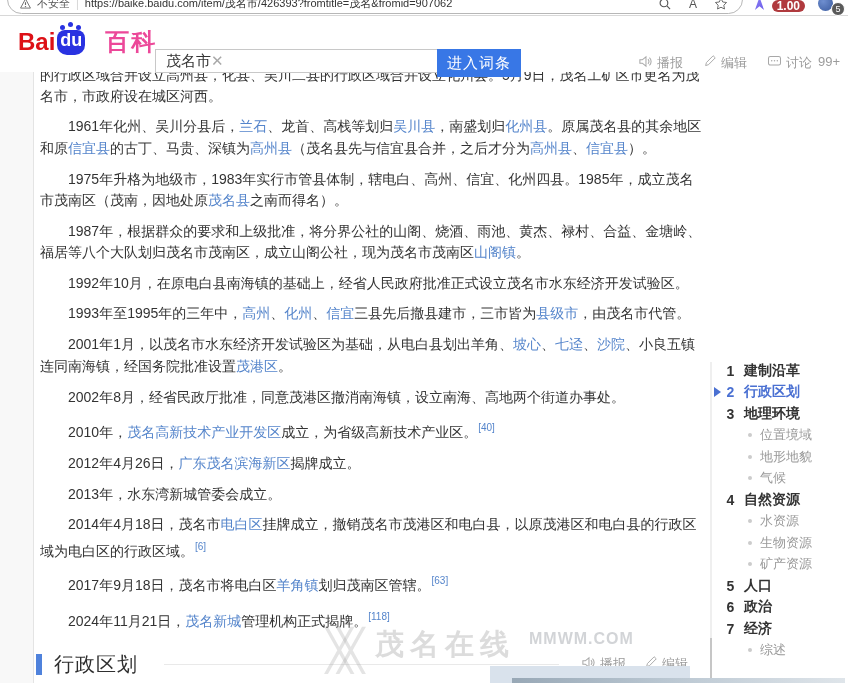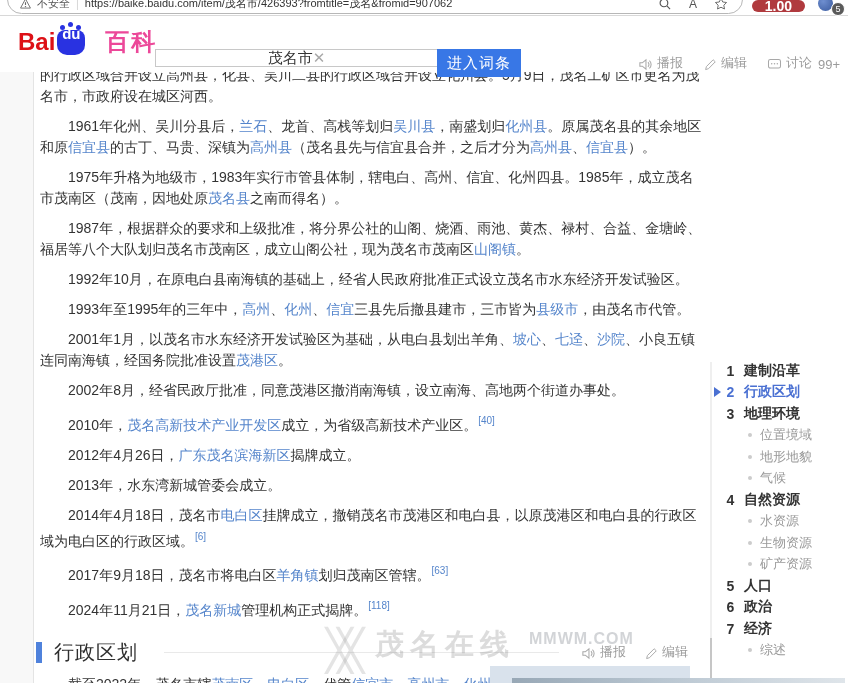--- a/index.html
+++ b/index.html
@@ -16,54 +16,54 @@
     padding:0 14px 1px 12px;font-size:11px;color:#555;}
   .ob-left{display:flex;align-items:center;gap:6px;flex:1;overflow:hidden;white-space:nowrap;padding-bottom:1px;}
   .ob-sep{color:#d5d5d5;}
   .ob-url{color:#333;}
   .ob-icons{display:flex;gap:17px;align-items:center;padding-bottom:1px;color:#555;}
   .ob-a{font-size:12px;color:#555;line-height:10px;}
   .ext-cursor{position:absolute;right:82px;top:-3px;width:13px;height:13px;
     background:linear-gradient(135deg,#8f83f7,#6a5ae8);
     clip-path:polygon(15% 100%,50% 0,85% 100%,50% 72%);}
   .ext-badge-red{position:absolute;right:43px;top:0;height:12px;line-height:12px;border-radius:7px;
-    padding:0 13px;background:#b03a3e;color:#fff;font-size:14px;font-weight:bold;}
+    padding:0 5px;background:#b03a3e;color:#fff;font-size:12px;font-weight:bold;}
   .ext-globe{position:absolute;right:15px;top:-4px;width:15px;height:15px;border-radius:50%;
     background:radial-gradient(circle at 35% 35%,#6f8fd0,#3a5a9e);}
   .ext-badge-five{position:absolute;right:3px;top:2px;width:12px;height:12px;border-radius:50%;
     background:#5a5a5a;border:1px solid #fff;color:#fff;font-size:9px;line-height:12px;text-align:center;}
   
   .site-header{position:absolute;top:15px;left:0;right:0;height:57px;background:#fff;z-index:10;}
   .logo{position:absolute;left:18px;top:14px;display:flex;align-items:flex-end;font-weight:bold;}
   .logo-bai{color:#dd1117;font-size:24px;line-height:26px;}
   .paw{width:28px;height:25px;background:#2932e1;border-radius:8px 8px 10px 10px;position:relative;
-    margin:0 2px;color:#fff;font-size:15px;display:flex;align-items:center;justify-content:center;
+    margin:0 2px;color:#fff;font-size:18px;display:flex;align-items:flex-start;justify-content:center;
     padding-bottom:18px;box-sizing:border-box;font-weight:bold;}
   .paw::before{content:"";position:absolute;top:-5px;left:3px;width:5px;height:5px;border-radius:50%;
     background:#2932e1;box-shadow:8px -3px 0 #2932e1,16px 0 0 #2932e1;}
   .logo-ke{color:#ec4899;font-size:24px;line-height:26px;margin-left:18px;letter-spacing:2px;}
   .search{position:absolute;left:155px;top:34px;display:flex;}
-  .search-input{width:282px;height:18px;box-sizing:border-box;border:1px solid #c8c8c8;border-right:none;
-    display:flex;align-items:center;justify-content:center;padding:0 10px;font-size:15px;color:#333;background:#fff;}
+  .search-input{width:282px;height:24px;box-sizing:border-box;border:1px solid #c8c8c8;border-right:none;
+    display:flex;align-items:center;justify-content:flex-start;padding:0 10px;font-size:15px;color:#333;background:#fff;}
   .clear-x{color:#a8a8a8;font-size:15px;cursor:pointer;}
   .enter-btn{width:84px;height:28px;background:#3877e6;color:#fff;font-size:15px;display:flex;
     align-items:center;justify-content:center;letter-spacing:1px;cursor:pointer;}
   .hdr-actions{position:absolute;right:8px;top:39px;display:flex;gap:20px;align-items:center;
     color:#9b9b9b;font-size:13px;}
-  .act{display:flex;align-items:flex-end;gap:4px;cursor:pointer;}
+  .act{display:flex;align-items:flex-start;gap:4px;cursor:pointer;}
   .act svg{color:#a8a8a8;}
   
   .rail{position:absolute;left:0;top:15px;bottom:0;width:33px;background:#f8f8f8;
     border-right:1px solid #e4e4e4;z-index:2;}
   
   .main{position:absolute;left:34px;top:72px;width:676px;z-index:1;}
   .main p{margin:0 0 9px;padding-left:6px;font-size:14px;line-height:21px;color:#333;
     text-indent:2em;width:664px;}
   .main p.noindent{text-indent:0;margin-top:-7px;}
-  .blue{color:#5585cb;text-decoration:none;cursor:pointer;}
+  .blue{color:#5585cb;text-decoration:none;cursor:pointer;font-family:Liberation Mono, monospace;}
   sup.ref{color:#5585cb;font-size:10px;margin-left:1px;cursor:pointer;}
   .sec-head{display:flex;align-items:center;margin:18px 0 8px;}
   .sec-bar{width:6px;height:21px;background:#4f82dc;margin-left:2px;}
   .sec-title{font-size:20px;color:#2f2f2f;margin-left:12px;letter-spacing:1px;}
   .sec-line{flex:1;height:1px;background:#e9e9e9;margin:0 22px 0 26px;}
   .sec-actions{display:flex;gap:18px;align-items:center;color:#9b9b9b;font-size:13px;margin-right:22px;}
   
   .toc{position:absolute;left:713px;top:360px;width:135px;z-index:1;}
   .toc-row{height:21.5px;display:flex;align-items:center;position:relative;font-size:14px;color:#333;cursor:pointer;}
   .toc-row.l1{font-weight:bold;gap:9px;padding-left:13px;}

